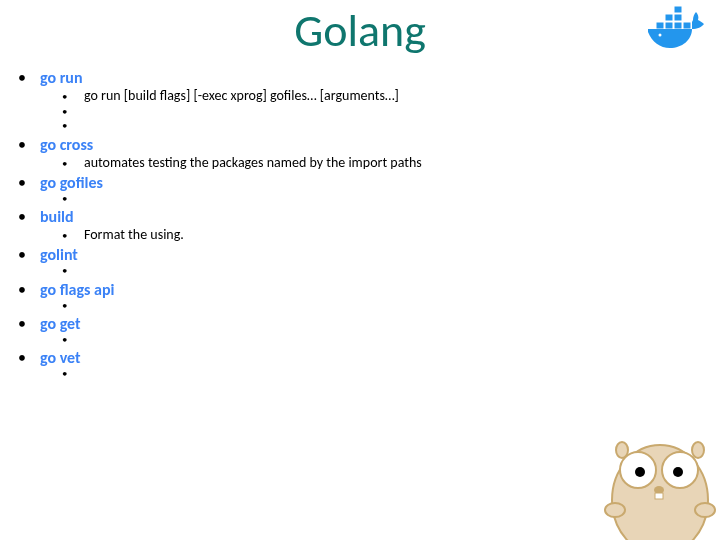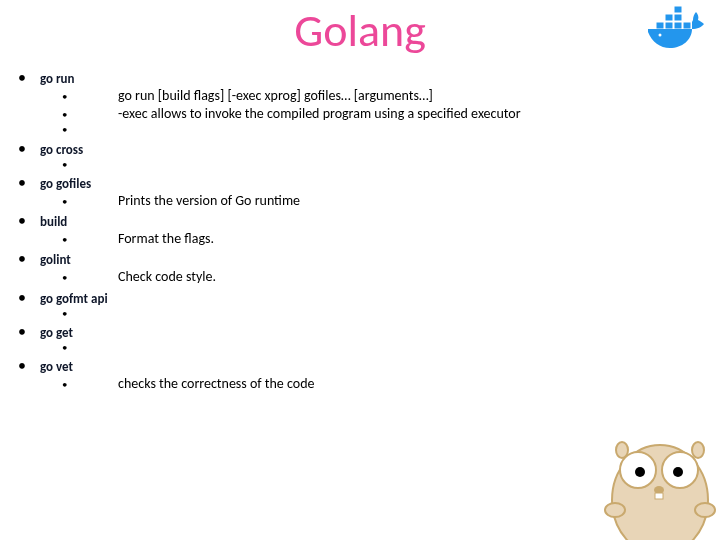--- a/index.html
+++ b/index.html
@@ -14,21 +14,21 @@
   .title-band {
     width: 100%;
     height: 60px;
     display: flex;
     align-items: center;
     justify-content: center;
     position: relative;
   }
   .title-text {
     font-size: 46px;
-    color: #ec4899;
+    color: #0f766e;
     font-weight: 400;
   }
   .docker-logo {
     position: absolute;
     right: 10px;
     top: 4px;
     width: 68px;
     height: 52px;
   }
   .content {
@@ -44,43 +44,42 @@
     display: flex;
     align-items: baseline;
   }
   .top-bullet {
     width: 22px;
     font-size: 16px;
     color: #000;
     flex-shrink: 0;
   }
   .top-label {
-    font-size: 13px;
+    font-size: 16px;
     font-weight: 700;
-    color: #0f172a;
+    color: #3b82f6;
   }
   ul.sub-list {
     list-style: none;
     padding-left: 44px;
   }
   ul.sub-list > li {
     display: flex;
     align-items: baseline;
     line-height: 1.3;
   }
   .sub-bullet {
     width: 22px;
     font-size: 11px;
     color: #000;
     flex-shrink: 0;
   }
   .sub-label {
     font-size: 14px;
     color: #000;
-    margin-left: 34px;
   }
   .gopher {
     position: absolute;
     right: 0;
     bottom: 0;
     width: 140px;
     height: 130px;
   }
 </style>
 </head>
@@ -110,78 +109,76 @@
           <span class="top-bullet">•</span>
           <span class="top-label">go run</span>
         </div>
         <ul class="sub-list">
           <li>
             <span class="sub-bullet">•</span>
             <span class="sub-label">go run [build flags] [-exec xprog] gofiles… [arguments…]</span>
           </li>
           <li>
             <span class="sub-bullet">•</span>
-            <span class="sub-label">-exec allows to invoke the compiled program using a specified executor</span>
           </li>
           <li>
             <span class="sub-bullet">•</span>
           </li>
         </ul>
       </li>
       <li>
         <div class="top-bullet-row">
           <span class="top-bullet">•</span>
           <span class="top-label">go cross</span>
         </div>
         <ul class="sub-list">
           <li>
             <span class="sub-bullet">•</span>
+            <span class="sub-label">automates testing the packages named by the import paths</span>
           </li>
         </ul>
       </li>
       <li>
         <div class="top-bullet-row">
           <span class="top-bullet">•</span>
           <span class="top-label">go gofiles</span>
         </div>
         <ul class="sub-list">
           <li>
             <span class="sub-bullet">•</span>
-            <span class="sub-label">Prints the version of Go runtime</span>
           </li>
         </ul>
       </li>
       <li>
         <div class="top-bullet-row">
           <span class="top-bullet">•</span>
           <span class="top-label">build</span>
         </div>
         <ul class="sub-list">
           <li>
             <span class="sub-bullet">•</span>
-            <span class="sub-label">Format the flags.</span>
+            <span class="sub-label">Format the using.</span>
           </li>
         </ul>
       </li>
       <li>
         <div class="top-bullet-row">
           <span class="top-bullet">•</span>
           <span class="top-label">golint</span>
         </div>
         <ul class="sub-list">
           <li>
             <span class="sub-bullet">•</span>
-            <span class="sub-label">Check code style.</span>
-          </li>
-        </ul>
-      </li>
-      <li>
-        <div class="top-bullet-row">
-          <span class="top-bullet">•</span>
-          <span class="top-label">go gofmt api</span>
+          </li>
+        </ul>
+      </li>
+      <li>
+        <div class="top-bullet-row">
+          <span class="top-bullet">•</span>
+          <span class="top-label">go flags api</span>
         </div>
         <ul class="sub-list">
           <li>
             <span class="sub-bullet">•</span>
           </li>
         </ul>
       </li>
       <li>
         <div class="top-bullet-row">
           <span class="top-bullet">•</span>
@@ -194,21 +191,20 @@
         </ul>
       </li>
       <li>
         <div class="top-bullet-row">
           <span class="top-bullet">•</span>
           <span class="top-label">go vet</span>
         </div>
         <ul class="sub-list">
           <li>
             <span class="sub-bullet">•</span>
-            <span class="sub-label">checks the correctness of the code</span>
           </li>
         </ul>
       </li>
     </ul>
 </div>
 
 <div class="gopher">
   <svg viewBox="0 0 140 130">
     <ellipse cx="80" cy="90" rx="48" ry="55" fill="#e8d5b7" stroke="#c9a96e" stroke-width="2"></ellipse>
     <ellipse cx="58" cy="60" rx="18" ry="18" fill="#fff" stroke="#c9a96e" stroke-width="2"></ellipse>

